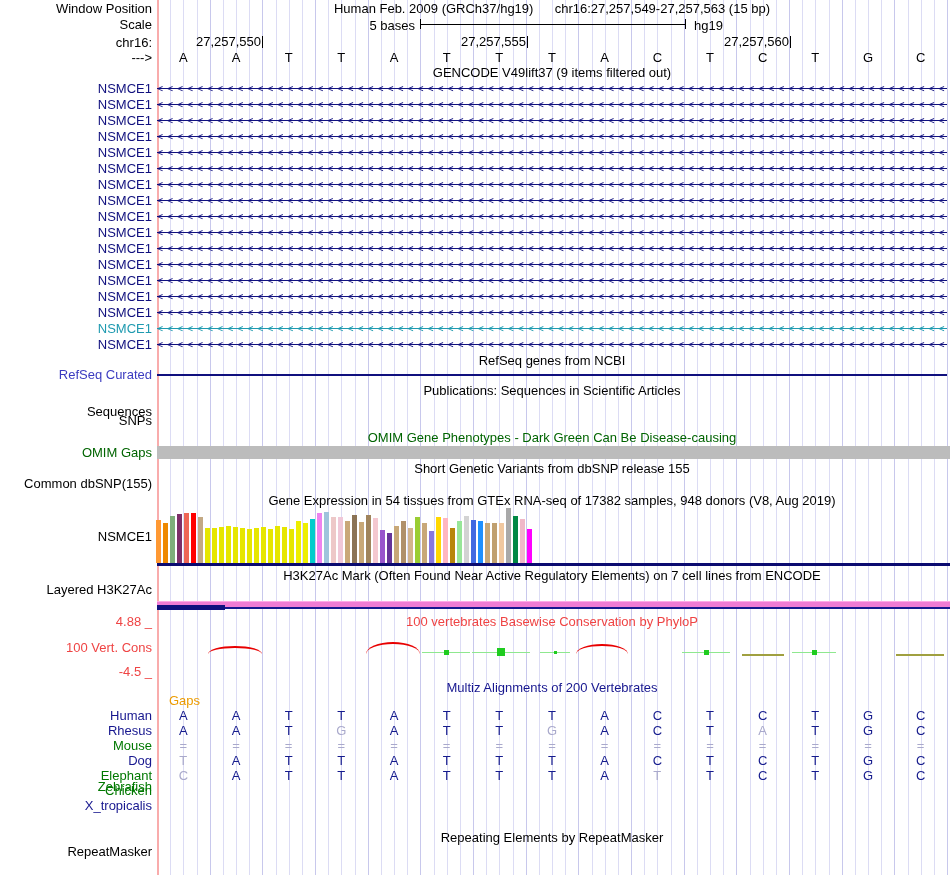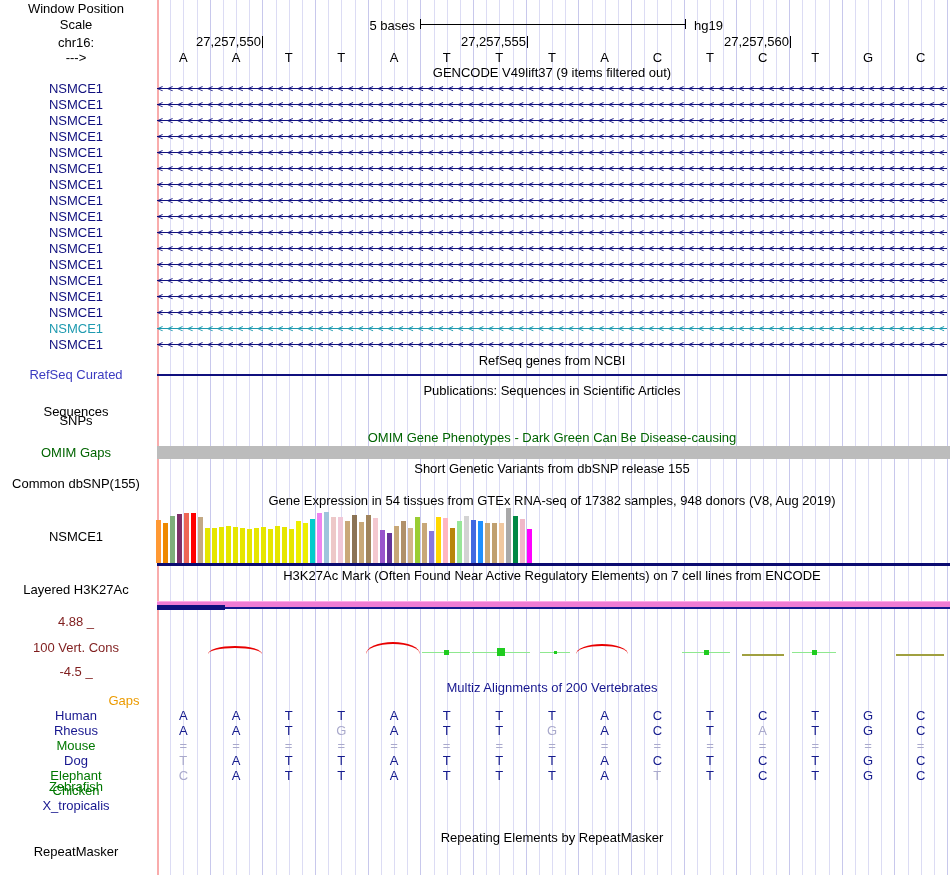--- a/index.html
+++ b/index.html
@@ -2,27 +2,27 @@
 <html><head>
 <meta charset="utf-8">
 <style>
   html,body{margin:0;padding:0;background:#fff;}
   #app{position:relative;width:950px;height:875px;background:#fff;overflow:hidden;
        font-family:"Liberation Sans","DejaVu Sans",sans-serif;font-size:13px;color:#000;}
   .abs{position:absolute;}
   .gline{position:absolute;top:0;bottom:0;width:1px;background:#DCDCF4;}
   .gline.major{background:#C8C8EC;}
   #guideline{position:absolute;top:0;bottom:0;left:157px;width:2px;background:#F9ACAC;}
-  .leftlabel{position:absolute;left:0;width:152px;text-align:center;height:13px;line-height:13px;white-space:nowrap;}
+  .leftlabel{position:absolute;left:0;width:152px;text-align:right;height:13px;line-height:13px;white-space:nowrap;}
   .ctitle{position:absolute;left:157px;width:790px;text-align:center;height:13px;line-height:13px;white-space:nowrap;}
   .navy{color:#10107E;}
   .teal{color:#1E9AB0;}
   .blue{color:#3B3BC0;}
   .green{color:#006400;}
-  .consblue{color:#7f1d1d;}
+  .consblue{color:#ef4444;}
   .mznavy{color:#17178F;}
   .mzgreen{color:#007800;}
   .orange{color:#EC9B00;}
   .arrow-row{position:absolute;left:157px;width:790px;height:13px;overflow:hidden;cursor:pointer;}
   .arrow-row .hline{position:absolute;left:0;right:0;top:6px;height:1px;}
   .arrow-row .chev{position:absolute;left:0;top:0;height:13px;line-height:13px;
        font-family:"DejaVu Sans Mono",monospace;font-size:10px;letter-spacing:4px;white-space:nowrap;}
   .coord{position:absolute;width:110px;text-align:right;height:12px;line-height:12px;
        border-right:1px solid #000;padding-right:1px;}
   .baseletter{position:absolute;width:26px;margin-left:-13px;text-align:center;height:13px;line-height:13px;}
@@ -108,20 +108,25 @@
       <div class="gline" style="left: 881.167px;"></div>
       <div class="gline major" style="left: 894.333px;"></div>
       <div class="gline" style="left: 907.5px;"></div>
       <div class="gline" style="left: 920.667px;"></div>
       <div class="gline" style="left: 933.833px;"></div>
       <div class="gline major" style="left: 947px;"></div>
     </div>
   <div id="guideline"></div>
 
   <div class="leftlabel" style="top:2px">Window Position</div>
+  <div class="ctitle" style="top:2px">
+    <span>Human Feb. 2009 (GRCh37/hg19)</span>
+    <span style="display:inline-block;width:14px"></span>
+    <span>chr16:27,257,549-27,257,563 (15 bp)</span>
+  </div>
 
   <div class="leftlabel" style="top:18px">Scale</div>
   <div class="abs" style="top:18px;left:157px;width:258px;text-align:right">5 bases</div>
   <div id="scale-bracket">
       <div class="mid"></div>
     </div>
   <div class="abs" style="top:18px;left:694px">hg19</div>
 
   <div class="leftlabel" style="top:36px">chr16:</div>
   <div id="coords">
@@ -313,20 +318,21 @@
     </div>
   <div id="gtex-baseline"></div>
 
   <div class="ctitle t" style="top:569px">H3K27Ac Mark (Often Found Near Active Regulatory Elements) on 7 cell lines from ENCODE</div>
   <div class="leftlabel t" style="top:583px">Layered H3K27Ac</div>
   <div id="h3k-band"></div>
   <div id="h3k-under"></div>
   <div id="h3k-dark"></div>
 
   <div class="leftlabel consblue" style="top:615px">4.88 _</div>
+  <div class="ctitle consblue t" style="top:615px">100 vertebrates Basewise Conservation by PhyloP</div>
   <div class="leftlabel consblue t" style="top:641px">100 Vert. Cons</div>
   <div class="leftlabel consblue" style="top:665px">-4.5 _</div>
   <div id="cons-marks">
       <div class="cons-red" style="left: 208px; width: 54px; top: 646px; height: 6px;"></div>
       <div class="cons-red" style="left: 366px; width: 54px; top: 642px; height: 10px;"></div>
       <div class="cons-green-line" style="left: 422px; width: 48px; top: 652px;"></div>
       <div class="cons-green-sq" style="left: 443.5px; top: 649.5px; width: 5px; height: 5px;"></div>
       <div class="cons-green-line" style="left: 472px; width: 58px; top: 652px;"></div>
       <div class="cons-green-sq" style="left: 497px; top: 648px; width: 8px; height: 8px;"></div>
       <div class="cons-green-line" style="left: 540px; width: 30px; top: 652px;"></div>

